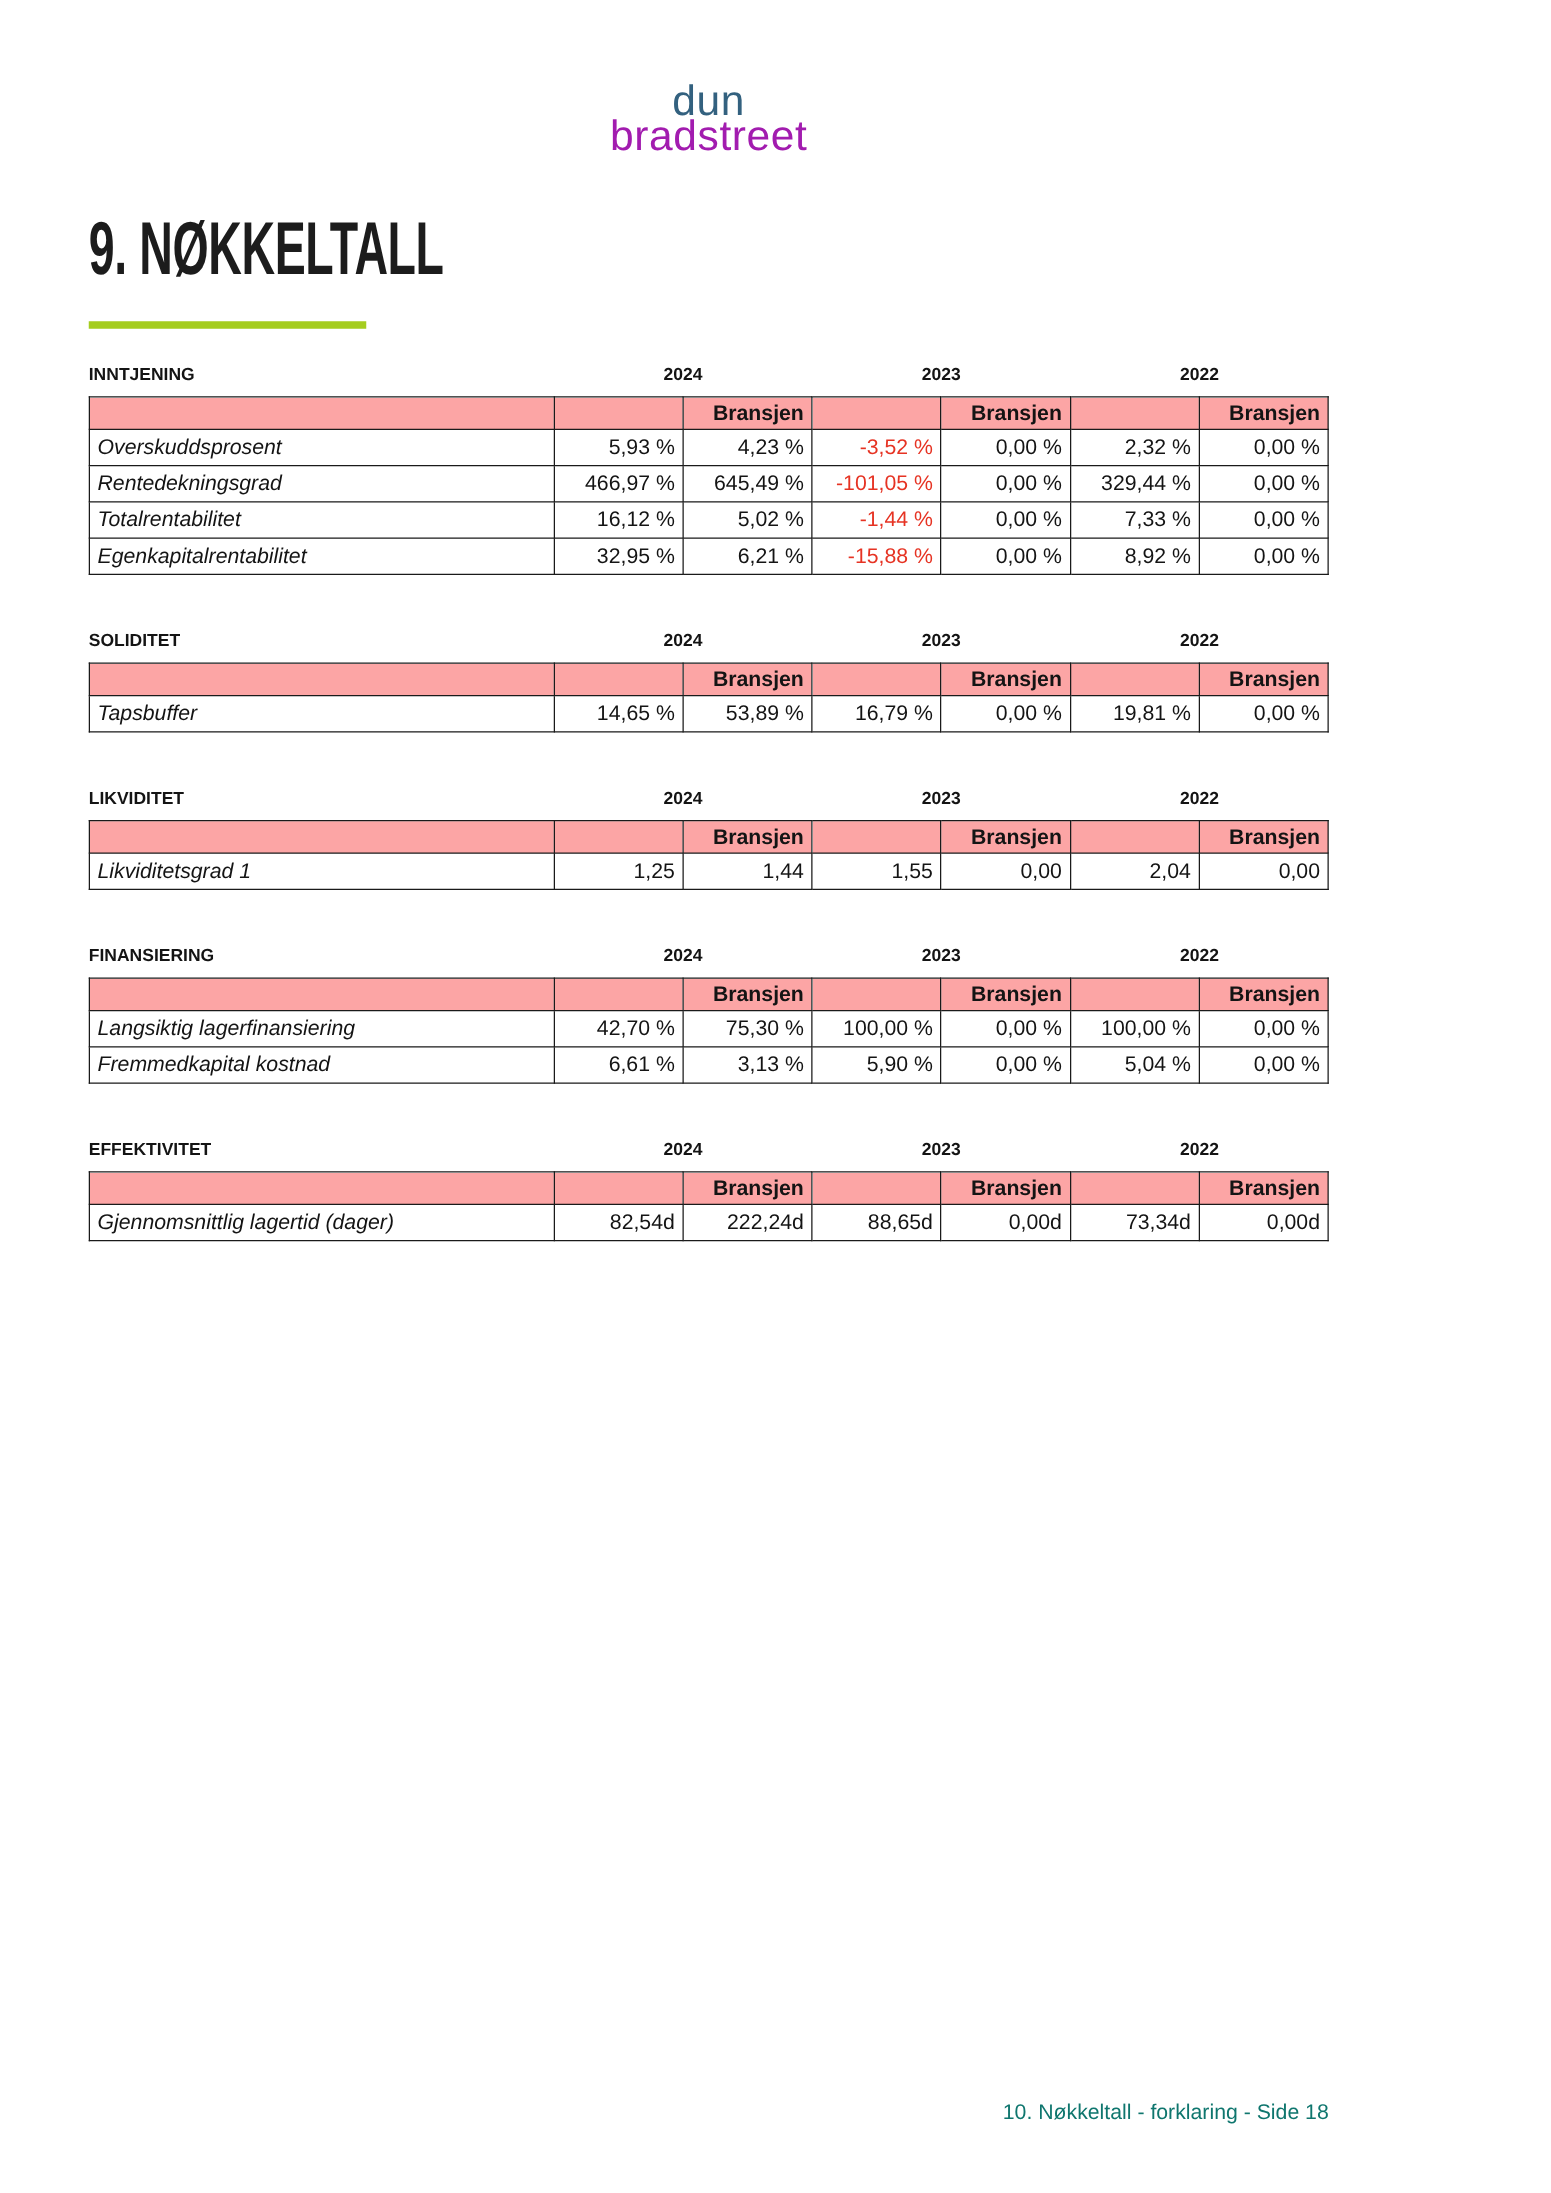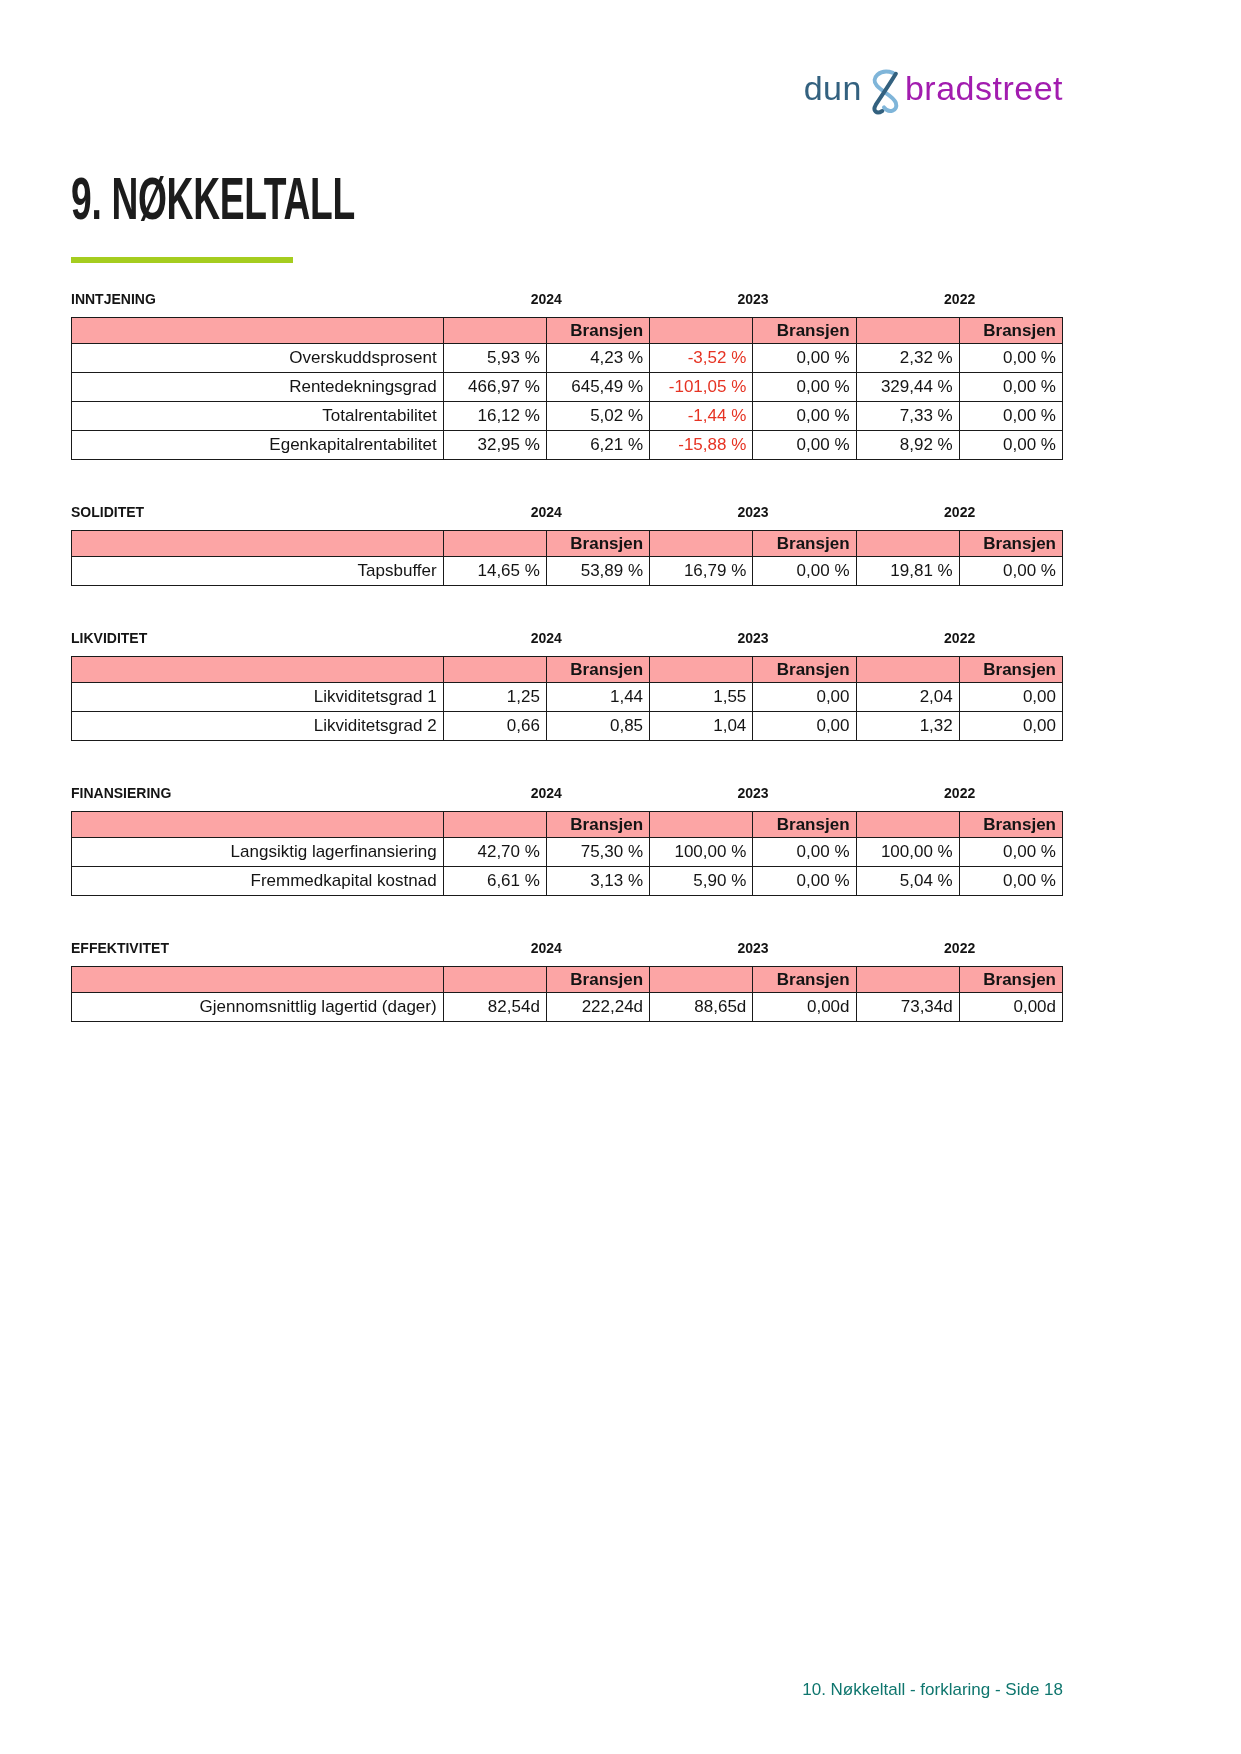--- a/index.html
+++ b/index.html
@@ -4,21 +4,21 @@
 <style>
   html,body{margin:0;padding:0;}
   body{
     width:1241px;height:1754px;background:#ffffff;position:relative;
     font-family:"Liberation Sans", sans-serif;color:#141414;
     -webkit-font-smoothing:antialiased;
   }
   .content{position:absolute;left:71px;top:0;width:992px;}
 
   
-  .logo{margin-top:64px;height:48px;display:flex;justify-content:flex-end;align-items:center;}
+  .logo{margin-top:64px;height:48px;display:flex;justify-content:flex-start;align-items:center;flex-direction:column;}
   .logo-dun{font-size:34px;letter-spacing:.5px;color:#33617f;line-height:1;}
   .logo-brad{font-size:34px;letter-spacing:.5px;color:#a21caf;line-height:1;}
   .logo-amp{width:40px;height:48px;margin:0 1px -6px 2px;}
 
   
   .page-title{
     margin-top:58px;font-size:60px;font-weight:bold;line-height:.95;
     letter-spacing:-.5px;white-space:nowrap;color:#1c1c1c;
     transform:scaleX(.62);transform-origin:left center;
   }
@@ -29,21 +29,21 @@
   .kpi{margin-bottom:42px;}
   .sec-head{display:flex;align-items:baseline;margin-bottom:7px;font-weight:bold;font-size:14px;line-height:21px;}
   .sec-title{flex:0 0 37.5%;}
   .yearwrap{flex:1;display:flex;}
   .year{width:33.333%;text-align:center;}
 
   table.kpi-table{width:100%;border-collapse:collapse;table-layout:fixed;font-size:17px;}
   table.kpi-table td{border:1px solid #1a1a1a;padding:0 6px;overflow:hidden;white-space:nowrap;}
   tr.hdr td{background:#fca5a5;font-weight:bold;height:25px;}
   tbody td{height:28px;}
-  td.lbl{text-align:right;padding-left:5px;}
+  td.lbl{text-align:left;padding-left:5px;font-style:italic;}
   td.val{text-align:right;}
   td.neg{color:#e63323;}
 
   
   .footer{position:absolute;top:1680px;right:178px;font-size:17px;color:#0f766e;}
 </style>
 </head>
 <body>
 
 <div class="content">
@@ -209,29 +209,20 @@
       <tbody>
             <tr>
               <td class="lbl">Likviditetsgrad 1</td>
               <td class="val">1,25</td>
               <td class="val">1,44</td>
               <td class="val">1,55</td>
               <td class="val">0,00</td>
               <td class="val">2,04</td>
               <td class="val">0,00</td>
             </tr>
-            <tr>
-              <td class="lbl">Likviditetsgrad 2</td>
-              <td class="val">0,66</td>
-              <td class="val">0,85</td>
-              <td class="val">1,04</td>
-              <td class="val">0,00</td>
-              <td class="val">1,32</td>
-              <td class="val">0,00</td>
-            </tr>
           </tbody>
     </table>
   </section>
 
   <section class="kpi">
     <div class="sec-head">
       <div class="sec-title">FINANSIERING</div>
       <div class="yearwrap">
         <div class="year">2024</div>
         <div class="year">2023</div>

